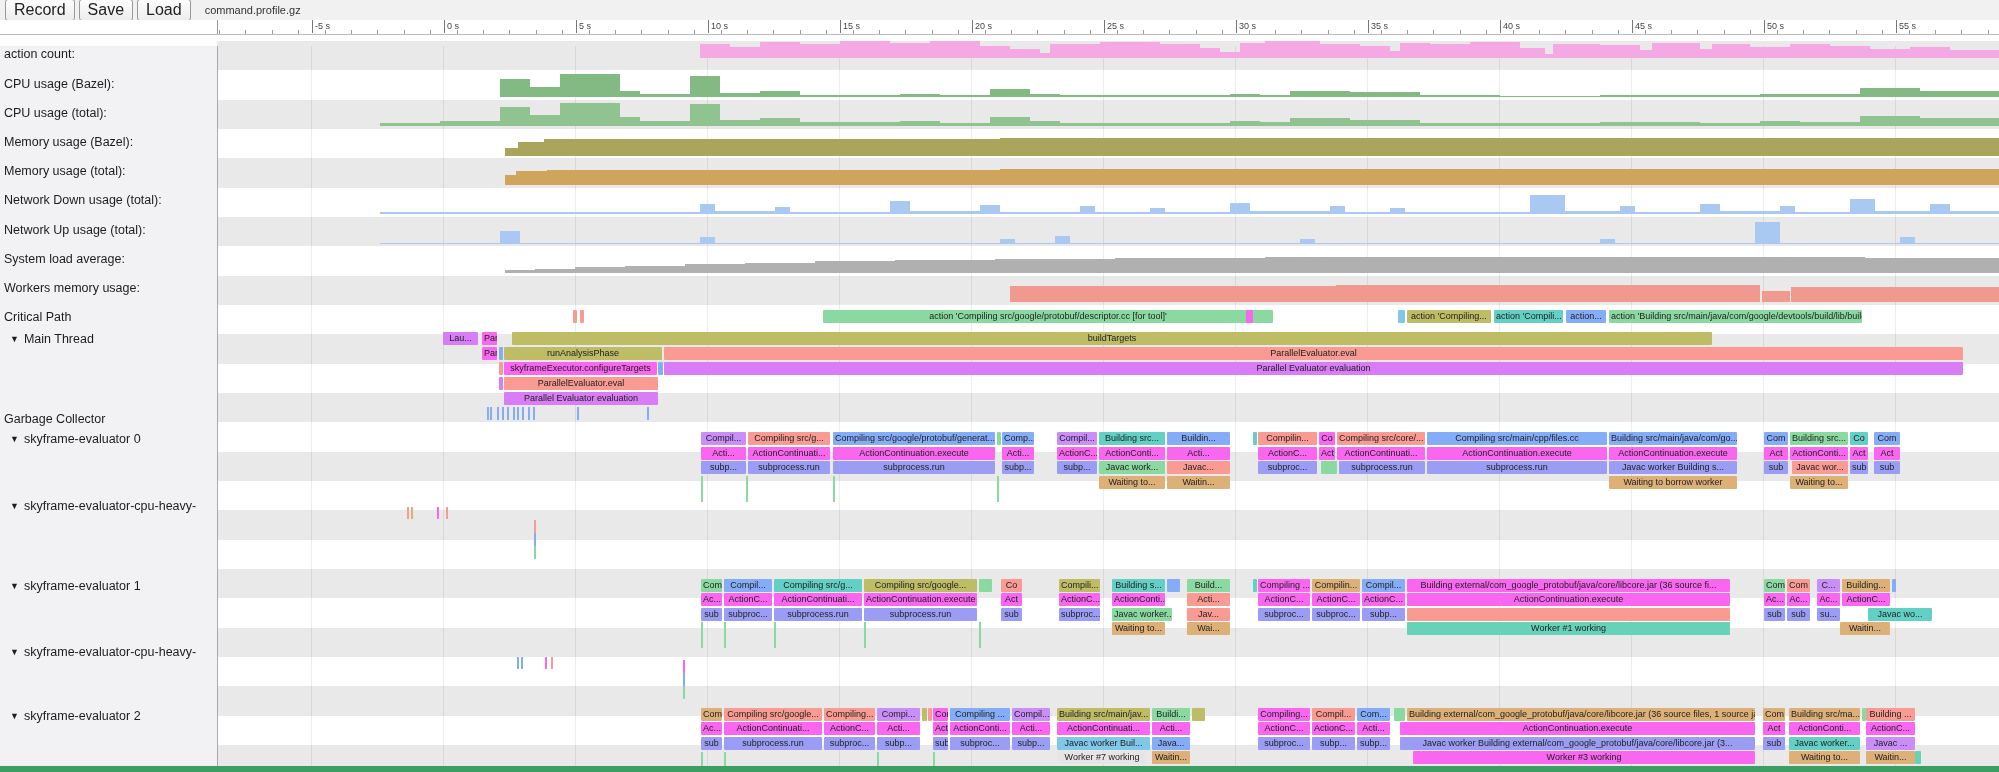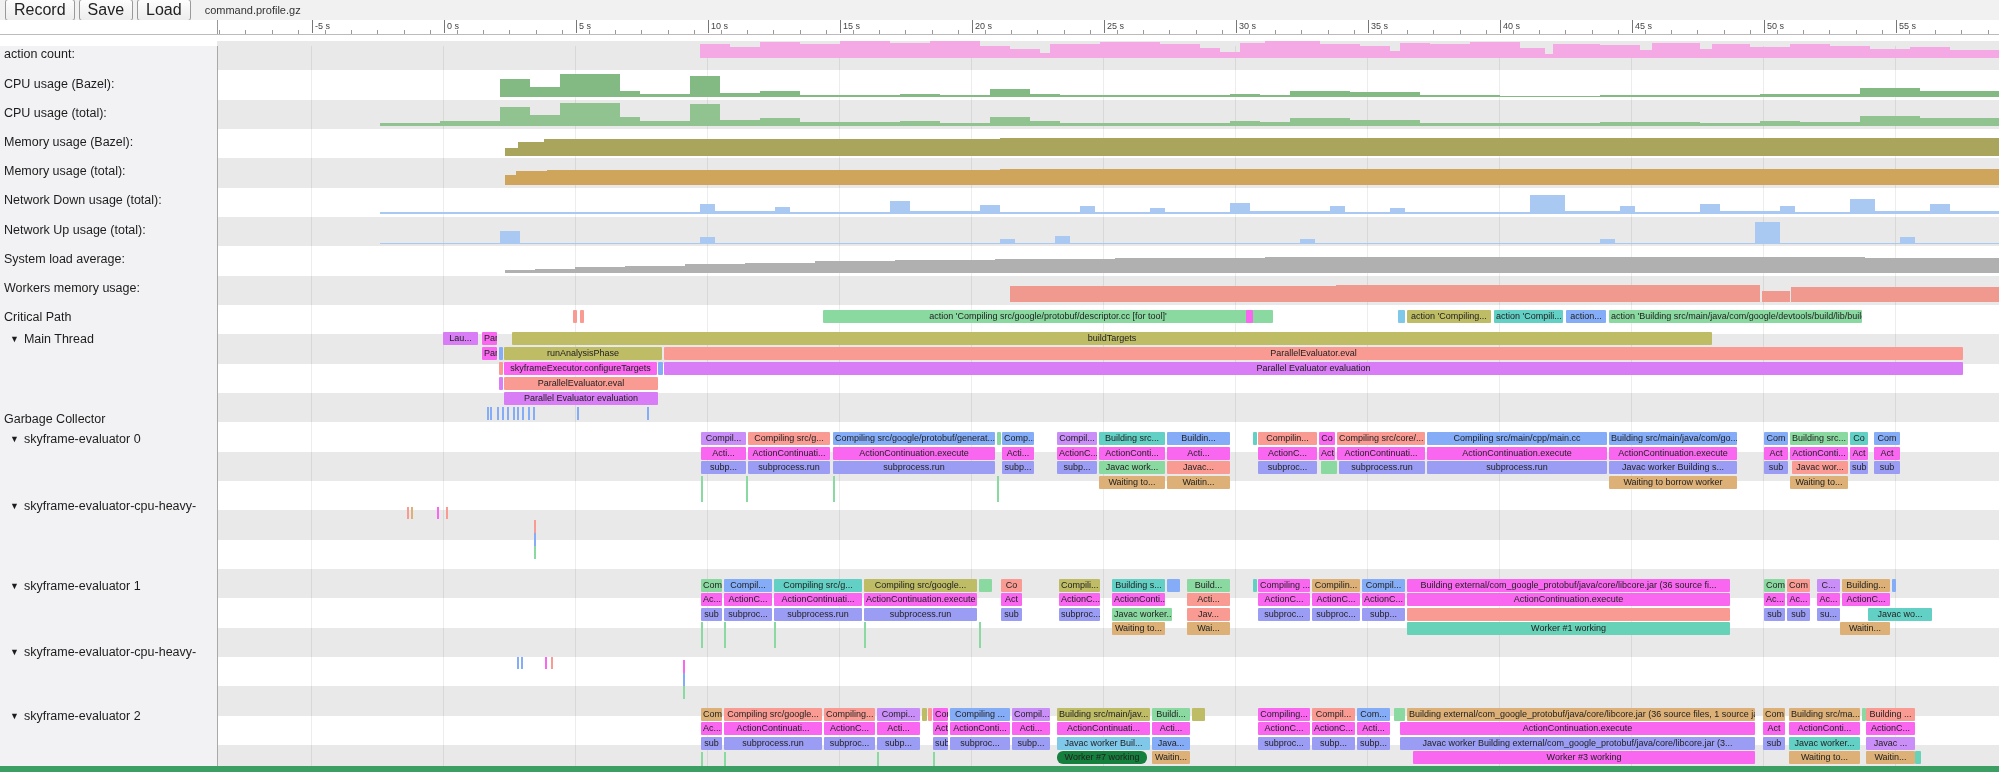--- a/index.html
+++ b/index.html
@@ -412,21 +412,21 @@
       <div class="tbar" style="left: 833px; width: 162px; top: 386px; background: rgb(133, 173, 247);">Compiling src/google/protobuf/generat...</div>
       <div class="tbar" style="left: 997px; width: 4px; top: 386px; background: rgb(138, 217, 160);"></div>
       <div class="tbar" style="left: 1002px; width: 32px; top: 386px; background: rgb(133, 173, 247);">Comp...</div>
       <div class="tbar" style="left: 1057px; width: 40px; top: 386px; background: rgb(201, 142, 247);">Compil...</div>
       <div class="tbar" style="left: 1099px; width: 66px; top: 386px; background: rgb(99, 208, 197);">Building src...</div>
       <div class="tbar" style="left: 1167px; width: 63px; top: 386px; background: rgb(133, 173, 247);">Buildin...</div>
       <div class="tbar" style="left: 1253px; width: 4px; top: 386px; background: rgb(99, 208, 197);"></div>
       <div class="tbar" style="left: 1258px; width: 59px; top: 386px; background: rgb(249, 155, 147);">Compilin...</div>
       <div class="tbar" style="left: 1319px; width: 16px; top: 386px; background: rgb(249, 102, 240);">Co</div>
       <div class="tbar" style="left: 1337px; width: 88px; top: 386px; background: rgb(249, 155, 147);">Compiling src/core/...</div>
-      <div class="tbar" style="left: 1427px; width: 180px; top: 386px; background: rgb(133, 173, 247);">Compiling src/main/cpp/main.cc</div>
+      <div class="tbar" style="left: 1427px; width: 180px; top: 386px; background: rgb(133, 173, 247);">Compiling src/main/cpp/files.cc</div>
       <div class="tbar" style="left: 1609px; width: 128px; top: 386px; background: rgb(133, 173, 247);">Building src/main/java/com/go...</div>
       <div class="tbar" style="left: 1764px; width: 24px; top: 386px; background: rgb(133, 173, 247);">Com</div>
       <div class="tbar" style="left: 1790px; width: 58px; top: 386px; background: rgb(138, 217, 160);">Building src...</div>
       <div class="tbar" style="left: 1850px; width: 18px; top: 386px; background: rgb(99, 208, 197);">Co</div>
       <div class="tbar" style="left: 1874px; width: 26px; top: 386px; background: rgb(133, 173, 247);">Com</div>
       <div class="tbar" style="left: 701px; width: 45px; top: 401px; background: rgb(249, 102, 240);">Acti...</div>
       <div class="tbar" style="left: 748px; width: 82px; top: 401px; background: rgb(249, 102, 240);">ActionContinuati...</div>
       <div class="tbar" style="left: 833px; width: 162px; top: 401px; background: rgb(249, 102, 240);">ActionContinuation.execute</div>
       <div class="tbar" style="left: 1002px; width: 32px; top: 401px; background: rgb(249, 102, 240);">Acti...</div>
       <div class="tbar" style="left: 1057px; width: 40px; top: 401px; background: rgb(249, 102, 240);">ActionC...</div>
@@ -586,21 +586,21 @@
       <div class="tbar" style="left: 1012px; width: 38px; top: 691px; background: rgb(155, 157, 245);">subp...</div>
       <div class="tbar" style="left: 1057px; width: 93px; top: 691px; background: rgb(127, 200, 234);">Javac worker Buil...</div>
       <div class="tbar" style="left: 1152px; width: 38px; top: 691px; background: rgb(133, 173, 247);">Java...</div>
       <div class="tbar" style="left: 1258px; width: 52px; top: 691px; background: rgb(155, 157, 245);">subproc...</div>
       <div class="tbar" style="left: 1312px; width: 43px; top: 691px; background: rgb(155, 157, 245);">subp...</div>
       <div class="tbar" style="left: 1357px; width: 33px; top: 691px; background: rgb(155, 157, 245);">subp...</div>
       <div class="tbar" style="left: 1400px; width: 355px; top: 691px; background: rgb(155, 157, 245);">Javac worker Building external/com_google_protobuf/java/core/libcore.jar (3...</div>
       <div class="tbar" style="left: 1763px; width: 22px; top: 691px; background: rgb(155, 157, 245);">sub</div>
       <div class="tbar" style="left: 1789px; width: 71px; top: 691px; background: rgb(99, 208, 197);">Javac worker...</div>
       <div class="tbar" style="left: 1866px; width: 49px; top: 691px; background: rgb(201, 142, 247);">Javac ...</div>
-      <div class="tbar" style="left: 1057px; width: 90px; top: 705px; background: #15803d; border-radius: 6px;">Worker #7 working</div>
+      <div class="tbar" style="left: 1057px; width: 90px; top: 705px; background: #e5e5e5; border-radius: 6px;">Worker #7 working</div>
       <div class="tbar" style="left: 1152px; width: 38px; top: 705px; background: rgb(220, 176, 119);">Waitin...</div>
       <div class="tbar" style="left: 1413px; width: 342px; top: 705px; background: rgb(249, 102, 240);">Worker #3 working</div>
       <div class="tbar" style="left: 1789px; width: 71px; top: 705px; background: rgb(220, 176, 119);">Waiting to...</div>
       <div class="tbar" style="left: 1866px; width: 49px; top: 705px; background: rgb(220, 176, 119);">Waitin...</div>
       <div class="tbar" style="left: 1915px; width: 6px; top: 705px; background: rgb(102, 210, 184);"></div>
       <div class="tick" style="left: 701px; top: 706px; width: 2px; height: 18px; background: rgb(138, 217, 160);"></div>
       <div class="tick" style="left: 724px; top: 706px; width: 2px; height: 18px; background: rgb(138, 217, 160);"></div>
       <div class="tick" style="left: 877px; top: 706px; width: 2px; height: 18px; background: rgb(138, 217, 160);"></div>
       <div class="tick" style="left: 933px; top: 706px; width: 2px; height: 18px; background: rgb(138, 217, 160);"></div>
     </div>

